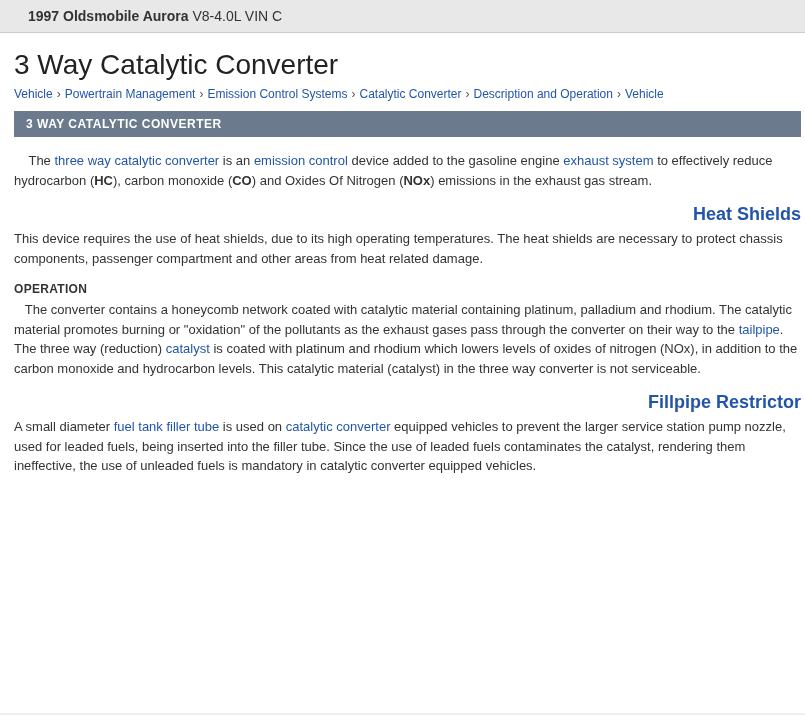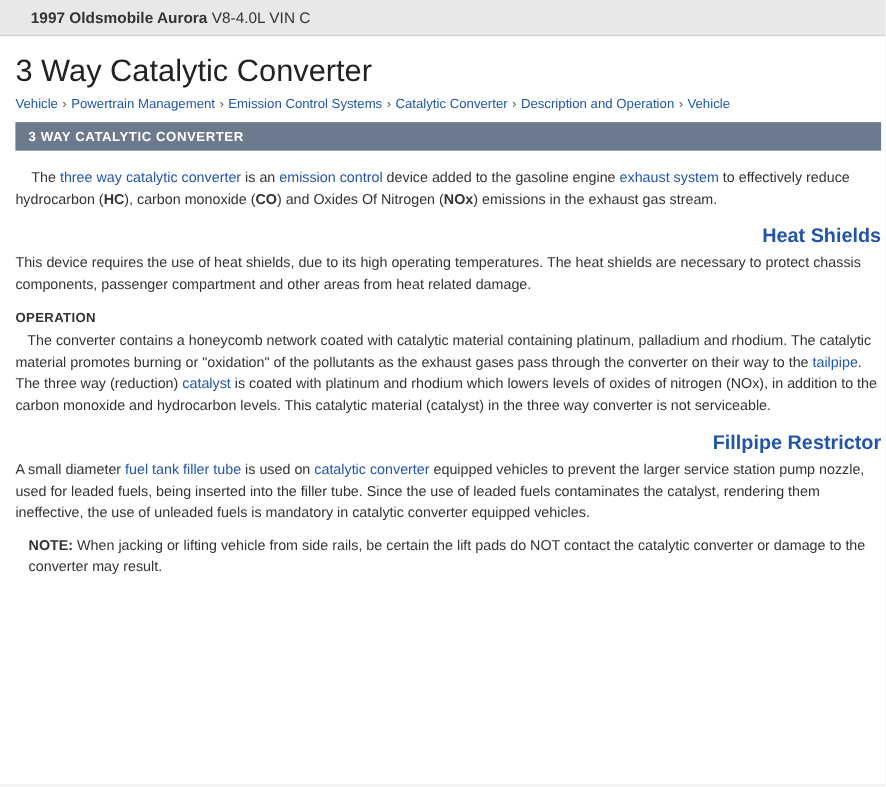--- a/index.html
+++ b/index.html
@@ -139,18 +139,13 @@
     </p>
   </div>
 
   <div>
     <div class="sub-heading">Fillpipe Restrictor</div>
     <p class="body-text">
       A small diameter <a class="link" href="#">fuel tank filler tube</a> is used on <a class="link" href="#">catalytic converter</a> equipped vehicles to prevent the larger service station pump nozzle, used for leaded fuels, being inserted into the filler tube. Since the use of leaded fuels contaminates the catalyst, rendering them ineffective, the use of unleaded fuels is mandatory in catalytic converter equipped vehicles.
     </p>
   </div>
 
-  <div>
-    <p class="note-text">
-      <strong>NOTE:</strong> When jacking or lifting vehicle from side rails, be certain the lift pads do NOT contact the catalytic converter or damage to the converter may result.
-    </p>
-  </div>
 </div>
 
 </body></html>

